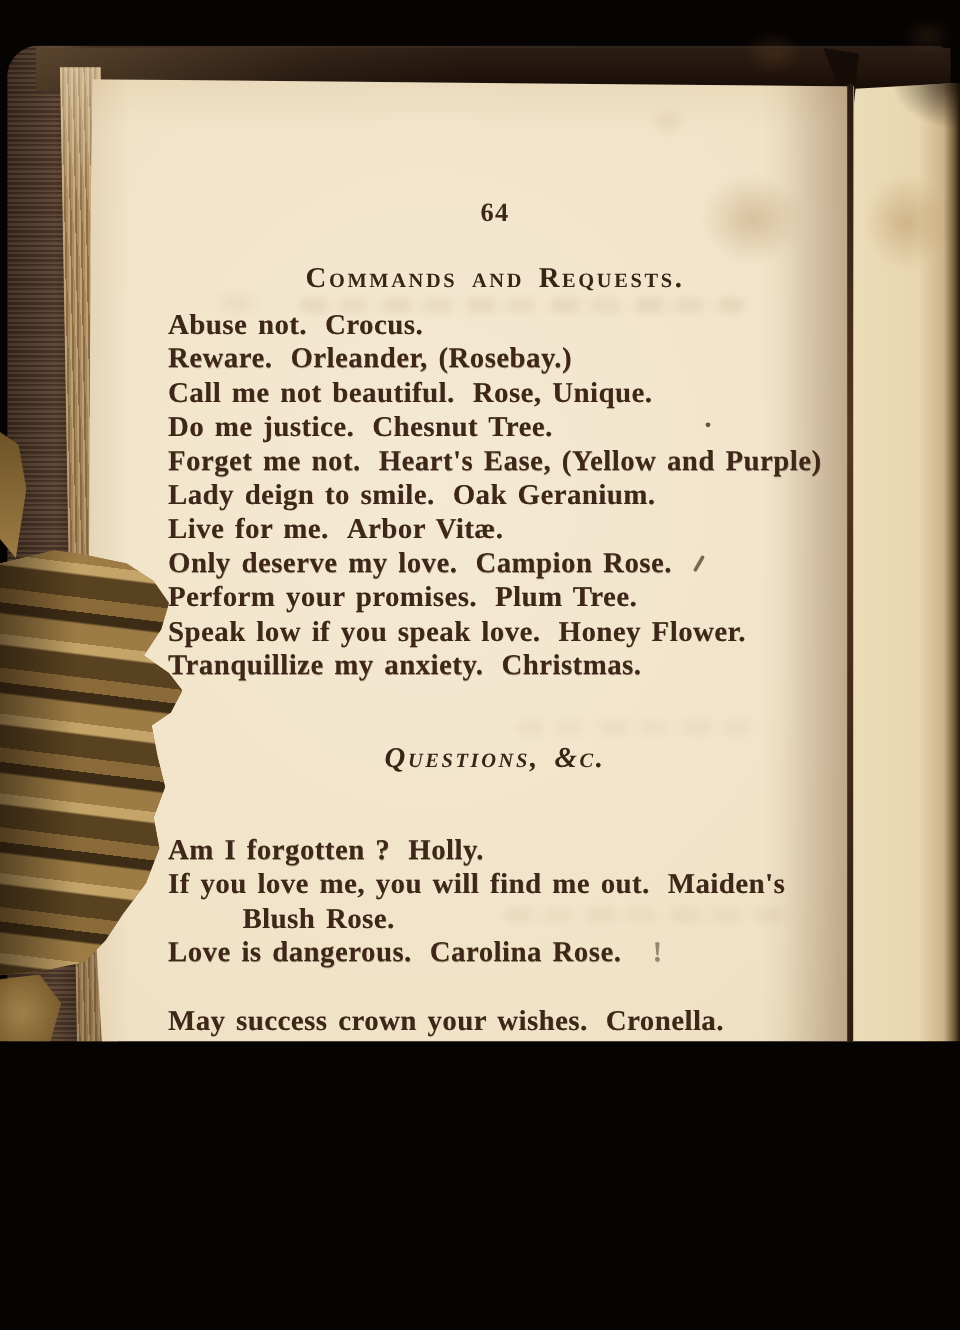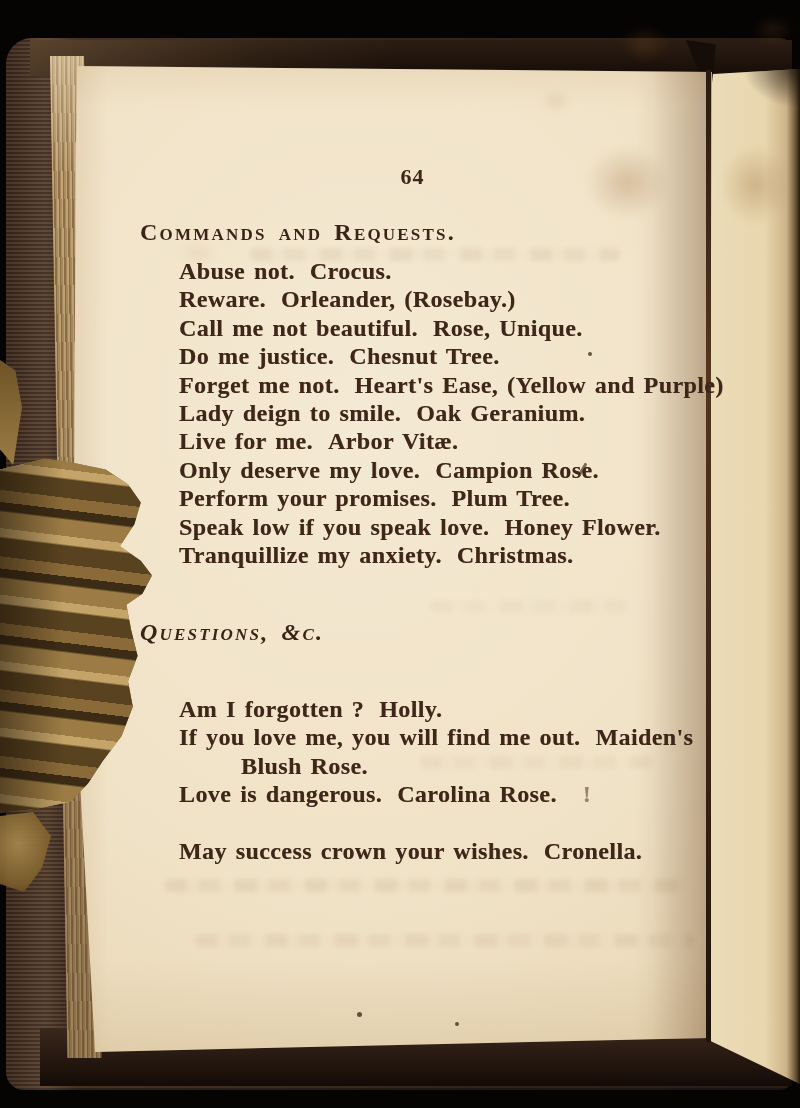--- a/index.html
+++ b/index.html
@@ -1,16 +1,16 @@
 <!DOCTYPE html>
 <html><head>
 <meta charset="utf-8">
 <style>
   html,body{margin:0;padding:0;background:#060303;}
-  .scene{position:relative;width:800px;height:1108px;overflow:hidden;background:#060303;
+  .scene{position:relative;width:800px;height:868px;overflow:hidden;background:#060303;
          font-family:"Liberation Serif","DejaVu Serif",serif;}
   
   .cover{position:absolute;left:6px;top:38px;width:786px;height:1052px;z-index:1;
     border-radius:26px 12px 12px 18px;
     background:
       linear-gradient(to right, rgba(0,0,0,.18), rgba(255,205,165,.07) 5%, rgba(0,0,0,.22) 9%, rgba(0,0,0,.42) 55%, rgba(0,0,0,.55) 100%),
       repeating-linear-gradient(to bottom,#57402f 0 2px,#3a2920 2px 4px);}
   .topband{position:absolute;left:30px;top:40px;width:762px;height:36px;z-index:2;
     background:
       linear-gradient(to right, rgba(175,140,95,.35), rgba(175,140,95,.08) 30%, transparent 48%),
@@ -38,27 +38,27 @@
       linear-gradient(to right, rgba(170,130,80,.18), rgba(170,130,80,0) 6%, rgba(170,130,80,0) 88%, rgba(120,80,45,.22) 99%),
       linear-gradient(to bottom, rgba(190,150,95,.16), rgba(190,150,95,0) 5%, rgba(190,150,95,0) 90%, rgba(150,110,60,.12) 99%),
       radial-gradient(120% 90% at 45% 35%, #f4e9d3 0%, #f0e2c6 55%, #e9d8b6 85%, #e1cea8 100%);}
   .gutter-shade{position:absolute;right:0;top:0;width:60px;height:100%;
     background:linear-gradient(to right,transparent,rgba(100,65,35,.22));}
   .gutterline{position:absolute;left:706px;top:70px;width:5px;height:972px;z-index:6;filter:blur(.4px);
     background:linear-gradient(to bottom,#2a1a10,#53351f 30%,#3a2314 70%,#1f130a);}
   
   .text-layer{position:absolute;left:140px;top:0;width:545px;height:1108px;z-index:8;color:#3e2618;}
   .pnum{position:absolute;top:164px;width:100%;text-align:center;font-size:22px;font-weight:700;letter-spacing:1px;}
-  .heading{position:absolute;width:100%;font-variant:small-caps;font-size:24px;
+  .heading{position:absolute;width:100%;text-align:center;font-variant:small-caps;font-size:24px;
     font-weight:700;letter-spacing:2.2px;word-spacing:4px;color:#3a2417;white-space:nowrap;}
   .h1{top:219px;} .h2{top:619px;font-style:italic;}
   .lines{position:absolute;width:100%;white-space:nowrap;}
   .l1{top:258px;} .l2{top:696px;}
   .line{height:28.4px;font-size:24px;font-weight:700;letter-spacing:.4px;word-spacing:2.5px;
-    text-shadow:.3px .3px .3px rgba(62,38,24,.45);margin-left:39px;}
+    text-shadow:.3px .3px .3px rgba(62,38,24,.45);}
   .line .flower{margin-left:15px;}
   .line .flower.nogap{margin-left:0;}
   .line .mark{margin-left:26px;opacity:.5;}
   .line.spacer{height:28.4px;}
   
   .ghost{position:absolute;z-index:7;height:13px;border-radius:6px;filter:blur(2.6px);
     background:repeating-linear-gradient(to right, rgba(139,103,62,.22) 0 22px, rgba(139,103,62,.05) 22px 34px,
       rgba(139,103,62,.18) 34px 55px, rgba(139,103,62,.03) 55px 70px);}
   .g1{left:250px;top:248px;width:370px;opacity:.45;}
   .g2{left:165px;top:879px;width:520px;opacity:.5;}

